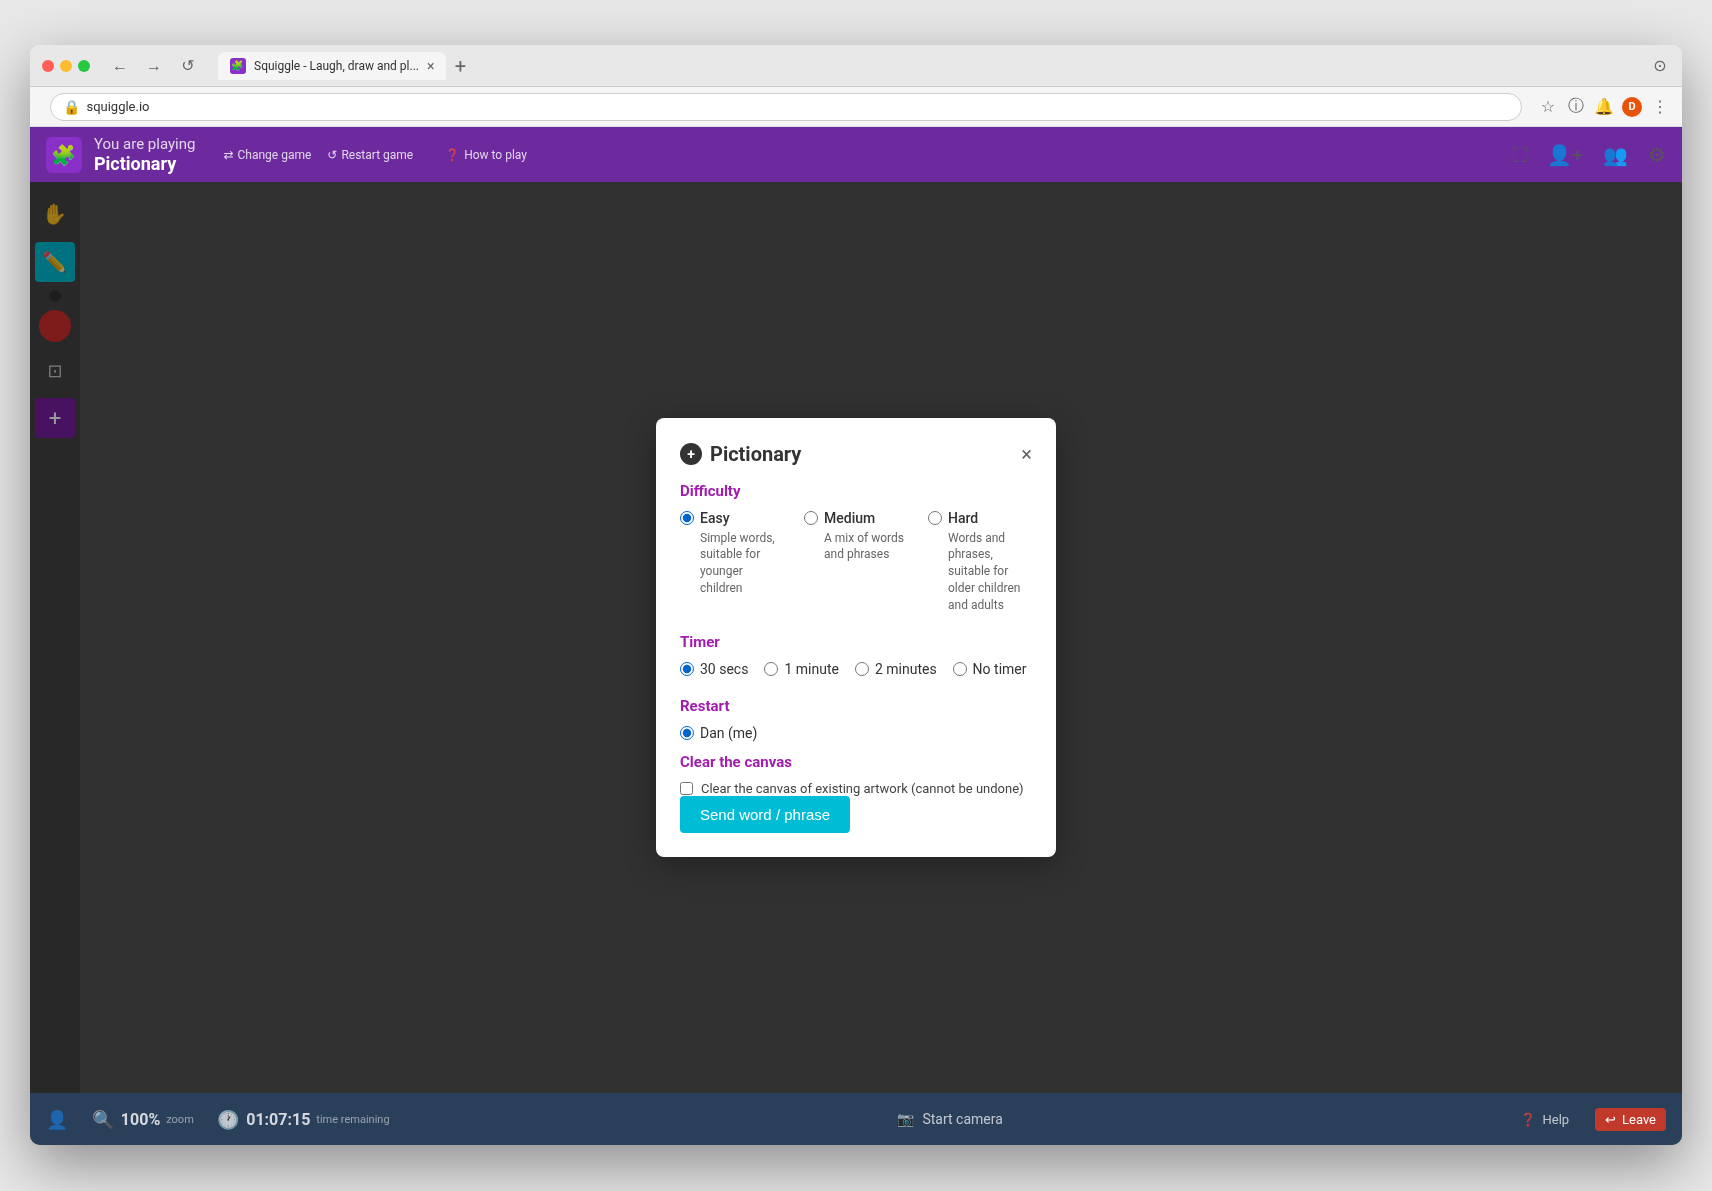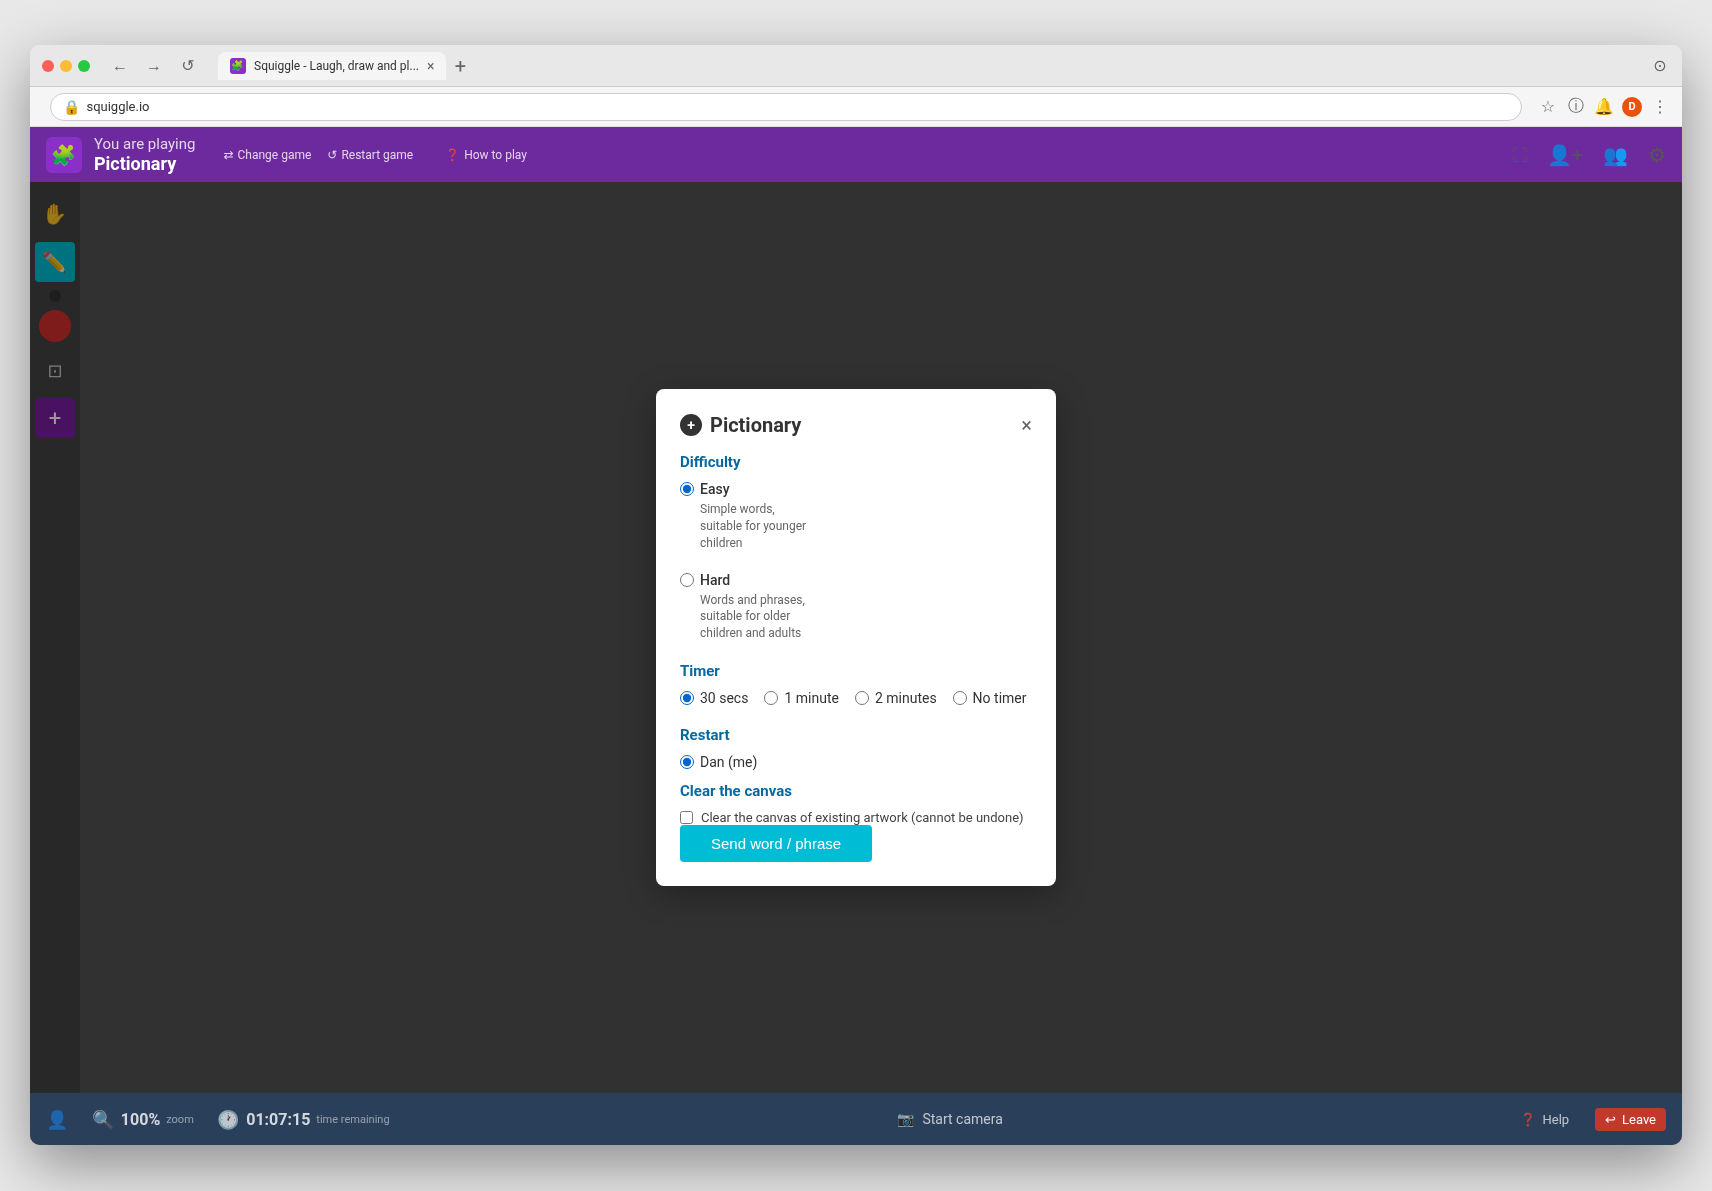--- a/index.html
+++ b/index.html
@@ -414,29 +414,28 @@
     .modal-description {
       font-size: 14px;
       color: #444;
       margin-bottom: 20px;
       line-height: 1.5;
     }
 
     .section-title {
       font-size: 15px;
       font-weight: bold;
-      color: #0369a1;
+      color: #a21caf;
       margin-bottom: 10px;
     }
 
     .difficulty-options {
       display: flex;
       gap: 20px;
       margin-bottom: 20px;
-      flex-direction: column;
     }
 
     .difficulty-option {
       display: flex;
       flex-direction: column;
       gap: 4px;
     }
 
     .radio-label {
       display: flex;
@@ -496,21 +495,21 @@
       font-size: 13px;
       color: #444;
       cursor: pointer;
     }
 
     .send-btn {
       background: #00bcd4;
       color: white;
       border: none;
       border-radius: 4px;
-      padding: 10px 31px;
+      padding: 10px 20px;
       font-size: 15px;
       font-weight: 500;
       cursor: pointer;
     }
 
     
     .app-header {
       display: flex;
       align-items: center;
       height: 55px;
@@ -652,20 +651,27 @@
           
           <div class="section-divider">
             <div class="section-title">Difficulty</div>
             <div class="difficulty-options">
               <div class="difficulty-option">
                 <label class="radio-label">
                   <input type="radio" class="radio-input" name="difficulty" checked="" style="">
                   <span>Easy</span>
                 </label>
                 <span class="radio-desc">Simple words, suitable for younger children</span>
+              </div>
+              <div class="difficulty-option">
+                <label class="radio-label">
+                  <input type="radio" class="radio-input" name="difficulty" style="">
+                  <span>Medium</span>
+                </label>
+                <span class="radio-desc">A mix of words and phrases</span>
               </div>
               <div class="difficulty-option">
                 <label class="radio-label">
                   <input type="radio" class="radio-input" name="difficulty" style="">
                   <span>Hard</span>
                 </label>
                 <span class="radio-desc">Words and phrases, suitable for older children and adults</span>
               </div>
             </div>
           </div>

